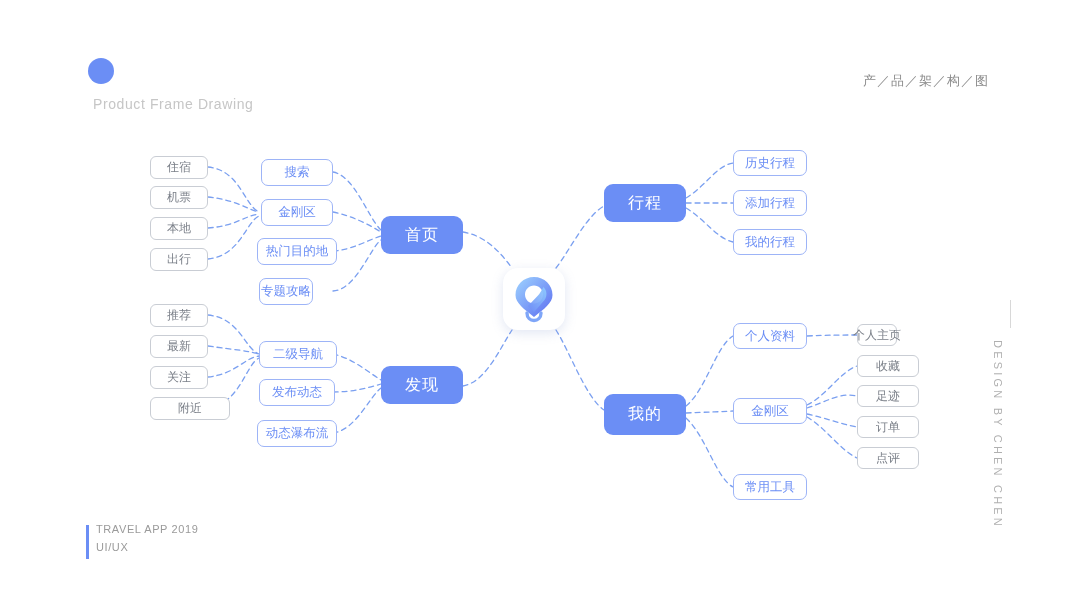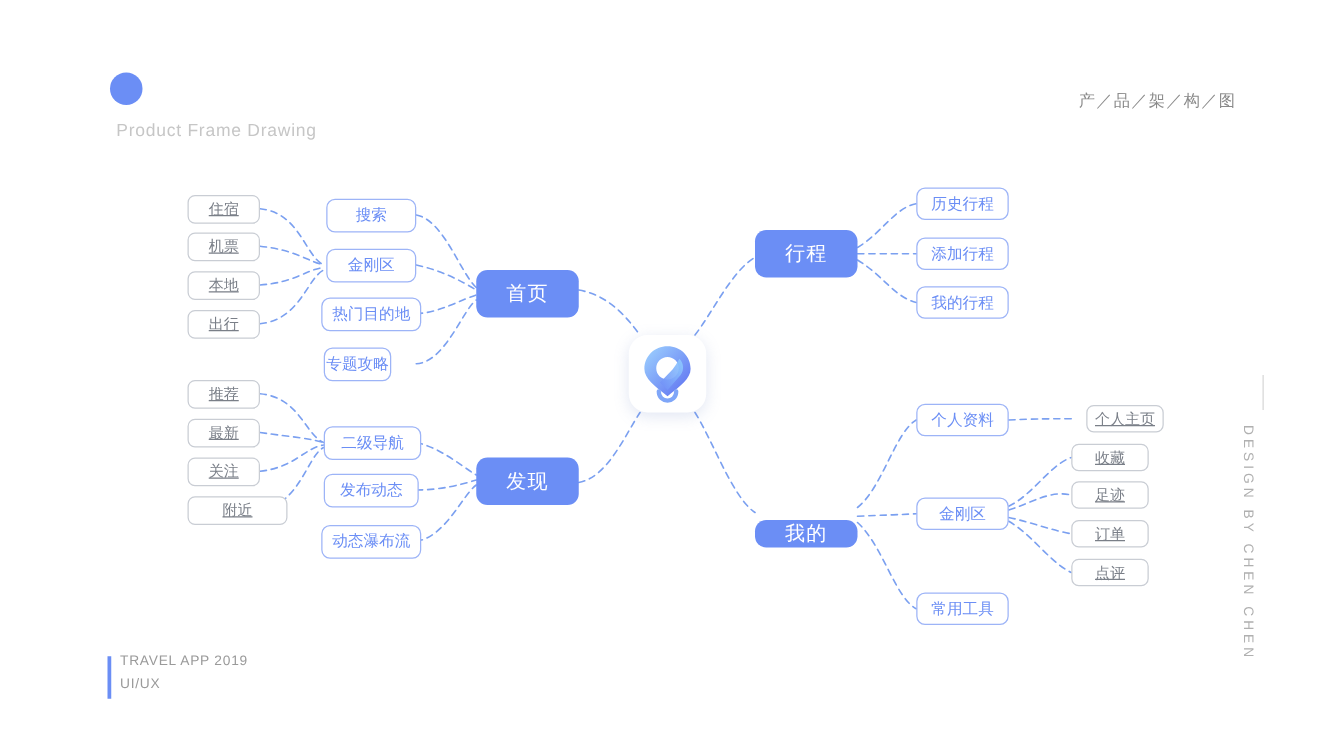--- a/index.html
+++ b/index.html
@@ -56,21 +56,21 @@
   
   .links{position:absolute;left:0;top:0;width:1067px;height:600px;}
 
   
   .node{
     position:absolute;box-sizing:border-box;display:flex;
     align-items:center;justify-content:center;
     border-radius:6px;white-space:nowrap;
   }
   .node-gray{
-    border:1px solid #c9cdd4;background:#fff;color:#7a7f88;font-size:12px;text-decoration:underline;
+    border:1px solid #c9cdd4;background:#fff;color:#7a7f88;font-size:12px;
   }
   .node-outline{
     border:1px solid #9db4f7;background:#fff;color:#6b8ef5;font-size:12.5px;
     border-radius:7px;
   }
   .node-main{
     background:#6b8ef5;color:#fff;font-size:16px;border-radius:9px;
     letter-spacing:1px;
   }
 
@@ -128,21 +128,21 @@
 
   <div id="layer-gray">
       <div class="node node-gray" style="left: 150px; top: 156px; width: 58px; height: 23px;">住宿</div>
       <div class="node node-gray" style="left: 150px; top: 186px; width: 58px; height: 23px;">机票</div>
       <div class="node node-gray" style="left: 150px; top: 217px; width: 58px; height: 23px;">本地</div>
       <div class="node node-gray" style="left: 150px; top: 248px; width: 58px; height: 23px;">出行</div>
       <div class="node node-gray" style="left: 150px; top: 304px; width: 58px; height: 23px;">推荐</div>
       <div class="node node-gray" style="left: 150px; top: 335px; width: 58px; height: 23px;">最新</div>
       <div class="node node-gray" style="left: 150px; top: 366px; width: 58px; height: 23px;">关注</div>
       <div class="node node-gray" style="left: 150px; top: 397px; width: 80px; height: 23px;">附近</div>
-      <div class="node node-gray" style="left: 857px; top: 324px; width: 62px; height: 22px; margin-left: 12px;">个人主页</div>
+      <div class="node node-gray" style="left: 857px; top: 324px; width: 40px; height: 22px;">个人主页</div>
       <div class="node node-gray" style="left: 857px; top: 355px; width: 62px; height: 22px;">收藏</div>
       <div class="node node-gray" style="left: 857px; top: 385px; width: 62px; height: 22px;">足迹</div>
       <div class="node node-gray" style="left: 857px; top: 416px; width: 62px; height: 22px;">订单</div>
       <div class="node node-gray" style="left: 857px; top: 447px; width: 62px; height: 22px;">点评</div>
     </div>
   <div id="layer-outline">
       <div class="node node-outline" style="left: 261px; top: 159px; width: 72px; height: 27px;">搜索</div>
       <div class="node node-outline" style="left: 261px; top: 199px; width: 72px; height: 27px;">金刚区</div>
       <div class="node node-outline" style="left: 257px; top: 238px; width: 80px; height: 27px;">热门目的地</div>
       <div class="node node-outline" style="left: 259px; top: 278px; width: 54px; height: 27px;">专题攻略</div>
@@ -153,21 +153,21 @@
       <div class="node node-outline" style="left: 733px; top: 190px; width: 74px; height: 26px;">添加行程</div>
       <div class="node node-outline" style="left: 733px; top: 229px; width: 74px; height: 26px;">我的行程</div>
       <div class="node node-outline" style="left: 733px; top: 323px; width: 74px; height: 26px;">个人资料</div>
       <div class="node node-outline" style="left: 733px; top: 398px; width: 74px; height: 26px;">金刚区</div>
       <div class="node node-outline" style="left: 733px; top: 474px; width: 74px; height: 26px;">常用工具</div>
     </div>
   <div id="layer-main">
       <div class="node node-main" style="left: 381px; top: 216px; width: 82px; height: 38px;">首页</div>
       <div class="node node-main" style="left: 381px; top: 366px; width: 82px; height: 38px;">发现</div>
       <div class="node node-main" style="left: 604px; top: 184px; width: 82px; height: 38px;">行程</div>
-      <div class="node node-main" style="left: 604px; top: 416px; width: 82px; height: 22px;">我的</div>
+      <div class="node node-main" style="left: 604px; top: 394px; width: 82px; height: 41px;">我的</div>
     </div>
 
   <div class="logo-card">
     <svg width="44" height="48" viewBox="0 0 44 48">
       <defs>
         <linearGradient id="g1" x1="0" y1="0" x2="1" y2="1">
           <stop offset="0" stop-color="#9fd4ff"></stop>
           <stop offset="1" stop-color="#5b6cf0"></stop>
         </linearGradient>
         <linearGradient id="g2" x1="1" y1="0" x2="0" y2="1">

